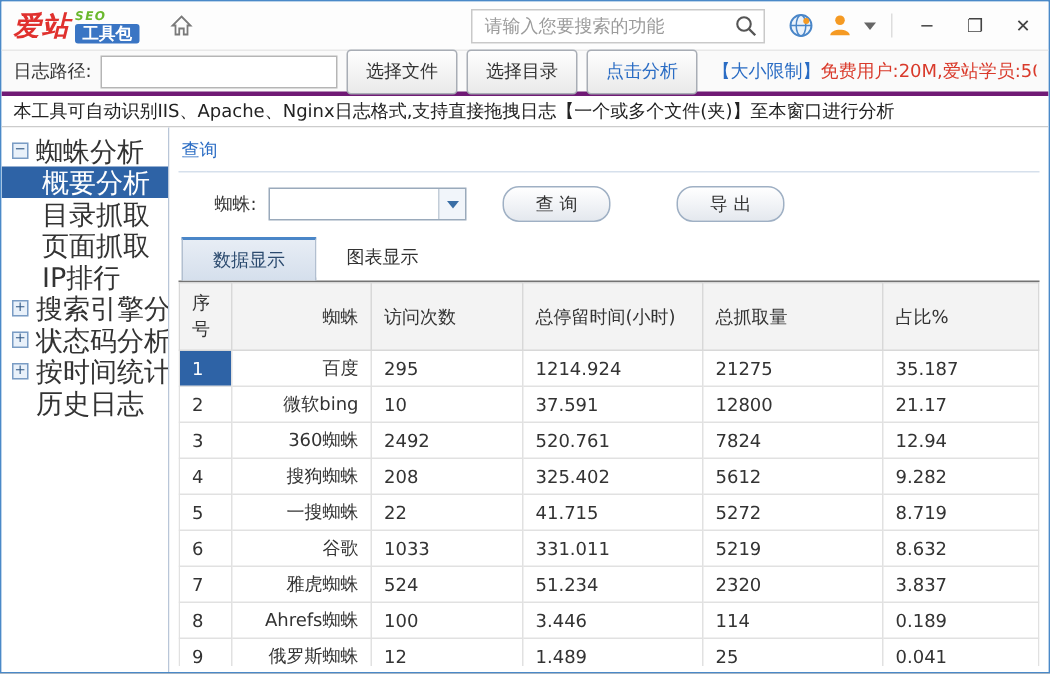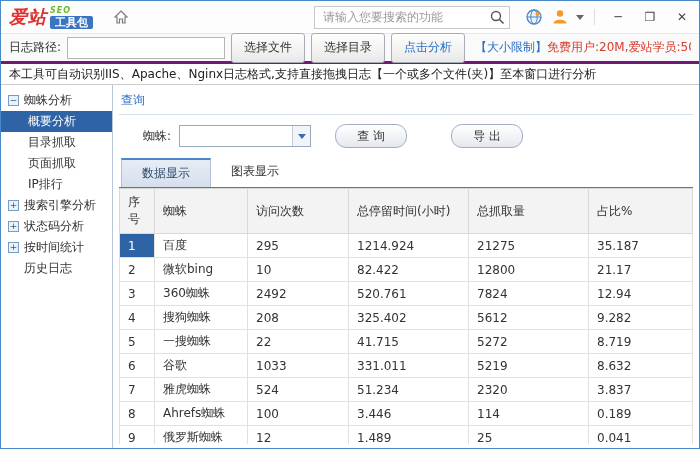--- a/index.html
+++ b/index.html
@@ -38,21 +38,21 @@
   
   .notice { height:21px; flex:0 0 auto; display:flex; align-items:center; padding:0 8px; font-size:12px; color:#222; background:#fff; border-bottom:1px solid #ccc; white-space:nowrap; overflow:hidden; }
 
   
   .body { flex:1; display:flex; min-height:0; }
   .sidebar { width:112px; flex:0 0 auto; border-right:1px solid #b9c6d8; padding-top:5px; background:#fff; overflow:hidden; }
   .tree-item { height:21px; display:flex; align-items:center; gap:5px; padding-left:7px; cursor:pointer; color:#333; white-space:nowrap; }
   .tree-item.level1 { padding-left:27px; }
   .tree-item.selected { background:#2e63a6; color:#fff; }
   .expander { flex:0 0 auto; width:11px; height:11px; border:1px solid #7a9cc4; background:#e9f1fa; color:#335a86; font-size:9px; line-height:9px; text-align:center; }
-  .tree-label { font-size:12px;text-align:center; }
+  .tree-label { font-size:18px;text-align:center; }
 
   .main { flex:1; display:flex; flex-direction:column; min-width:0; padding:5px 6px 4px 6px; background:#fff; }
   .query-title { color:#2a6cc4; font-size:12px; padding:2px 2px 5px 2px; border-bottom:1px solid #d6e0ec; }
   .query-row { display:flex; align-items:center; padding:9px 2px 8px 24px; gap:8px; }
   .spider-label { color:#333; }
   .select { width:132px; height:22px; border:1px solid #9aaabb; background:#fff; display:flex; align-items:center; cursor:pointer; }
   .select-value { flex:1; padding:0 6px; color:#333; }
   .select-caret-box { width:18px; height:100%; border-left:1px solid #c3cdd8; background:#f1f5fa; display:flex; align-items:center; justify-content:center; }
   .select-caret-box .tri { width:0; height:0; border-left:4px solid transparent; border-right:4px solid transparent; border-top:5px solid #3a6ea5; }
   .round-btn { height:24px; width:72px; font-size:12px; color:#333; background:linear-gradient(#ffffff,#e4e8ee); border:1px solid #9fb0c4; border-radius:11px; cursor:pointer; font-family:inherit; }
@@ -62,21 +62,21 @@
   .tabs { display:flex; align-items:flex-start; margin-top:2px; border-bottom:1px solid #737373; padding-left:2px; }
   .tab { padding:5px 20px; font-size:12px; cursor:pointer; }
   .tab.active { background:linear-gradient(#e7edf5,#d5dfec); border:1px solid #b2bfd0; border-bottom:none; border-top:2px solid #4a86c8; color:#2b4a6e; }
   .tab.inactive { background:#fff; color:#333; }
 
   .table-wrap { flex:1; overflow:hidden; }
   table.data-table { width:100%; border-collapse:collapse; font-size:12px; table-layout:fixed; }
   .data-table th { background:#f3f3f3; font-weight:normal; text-align:left; padding:5px 8px; border:1px solid #d8d8d8; color:#333; }
   .data-table td { padding:3px 8px; border:1px solid #e1e1e1; color:#333; height:23px; overflow:hidden; white-space:nowrap; }
   .data-table th:nth-child(1), .data-table td:nth-child(1) { width:35px; }
-  .data-table th:nth-child(2), .data-table td:nth-child(2) { width:93px; }
+  .data-table th:nth-child(2), .data-table td:nth-child(2) { width:93px;text-align:right; }
   .data-table th:nth-child(3), .data-table td:nth-child(3) { width:101px; }
   .data-table th:nth-child(4), .data-table td:nth-child(4) { width:120px; }
   .data-table th:nth-child(5), .data-table td:nth-child(5) { width:120px; }
   .data-table td.hl-cell { background:#2e63a6; color:#fff; }
 </style>
 </head>
 <body>
 
 <div class="window">
 
@@ -212,21 +212,21 @@
                 <td>百度</td>
                 <td>295</td>
                 <td>1214.924</td>
                 <td>21275</td>
                 <td>35.187</td>
               </tr>
               <tr>
                 <td>2</td>
                 <td>微软bing</td>
                 <td>10</td>
-                <td>82.422</td>
+                <td>37.591</td>
                 <td>12800</td>
                 <td>21.17</td>
               </tr>
               <tr>
                 <td>3</td>
                 <td>360蜘蛛</td>
                 <td>2492</td>
                 <td>520.761</td>
                 <td>7824</td>
                 <td>12.94</td>

